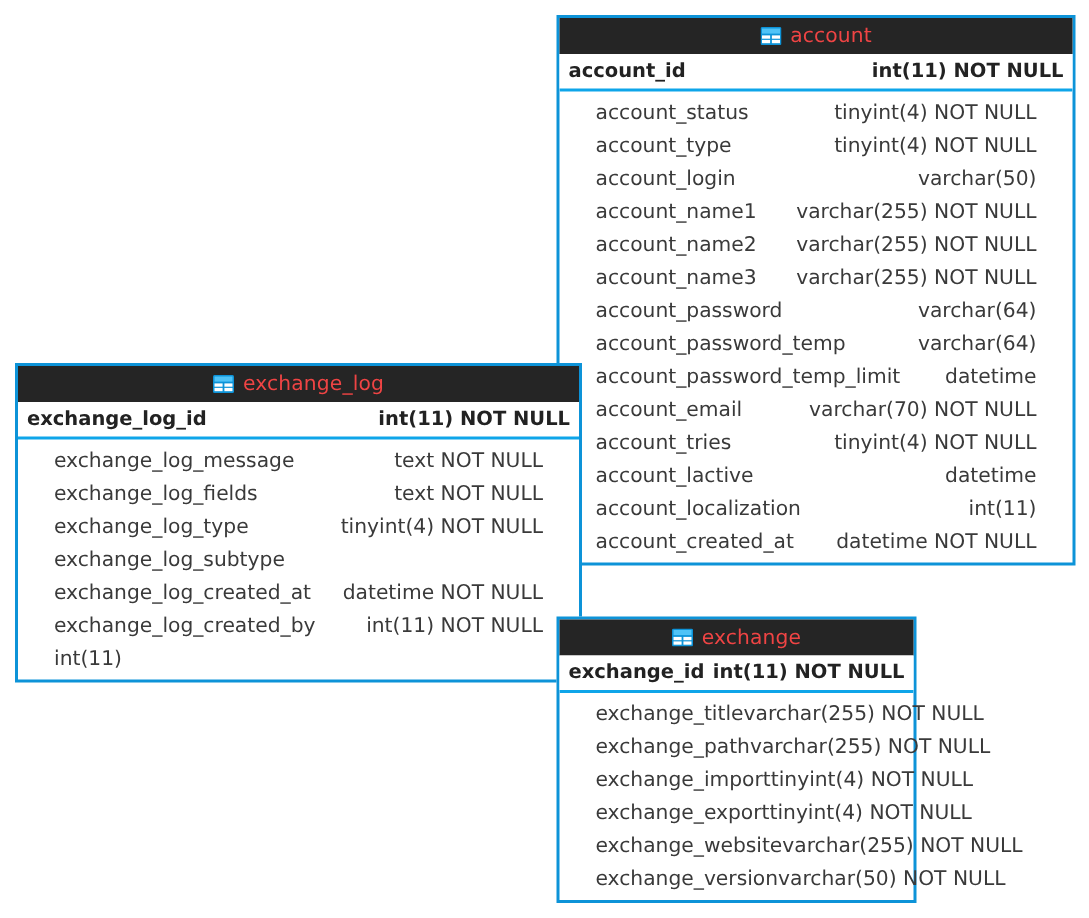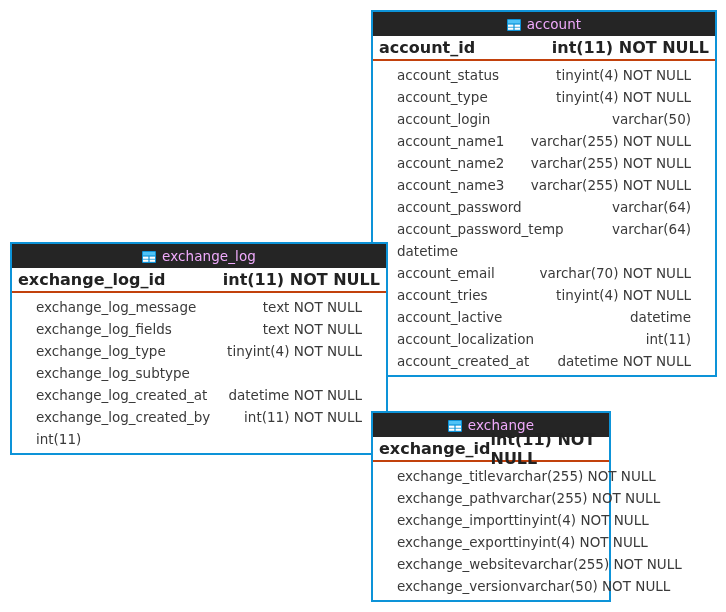--- a/index.html
+++ b/index.html
@@ -12,45 +12,45 @@
   .canvas{position:absolute;inset:0;}
 
   .erd-table{
     position:absolute;
     border:2px solid #0d93d8;
     background:#ffffff;
     box-sizing:border-box;
   }
   .tbl-header{
     background:#252525;
-    color:#f0abfc;
+    color:#ef4444;
     height:24px;
     display:flex;
     align-items:center;
     justify-content:center;
     gap:6px;
     font-size:13.5px;
     letter-spacing:0.1px;
   }
   .tbl-icon{
     width:14px;height:12px;
     display:block;
     position:relative;
     flex:0 0 auto;
   }
   .pk-row{
     display:flex;
     align-items:center;
     justify-content:space-between;
     height:25px;
     padding:0 6px;
-    font-size:16px;
+    font-size:13px;
     font-weight:bold;
     color:#222222;
-    border-bottom:2px solid #c2410c;
+    border-bottom:2px solid #0ea5e9;
     box-sizing:border-box;
     background:#ffffff;
   }
   .pk-row .fname{font-weight:bold;}
   .pk-row .ftype{font-weight:bold;}
   .fields{padding:3px 0 3px 0;}
   .f-row{
     display:flex;
     align-items:center;
     justify-content:space-between;
@@ -137,20 +137,21 @@
         </div>
       <div class="f-row">
           <span class="fname">account_password</span>
           <span class="ftype">varchar(64)</span>
         </div>
       <div class="f-row">
           <span class="fname">account_password_temp</span>
           <span class="ftype">varchar(64)</span>
         </div>
       <div class="f-row">
+          <span class="fname">account_password_temp_limit</span>
           <span class="ftype">datetime</span>
         </div>
       <div class="f-row">
           <span class="fname">account_email</span>
           <span class="ftype">varchar(70) NOT NULL</span>
         </div>
       <div class="f-row">
           <span class="fname">account_tries</span>
           <span class="ftype">tinyint(4) NOT NULL</span>
         </div>

